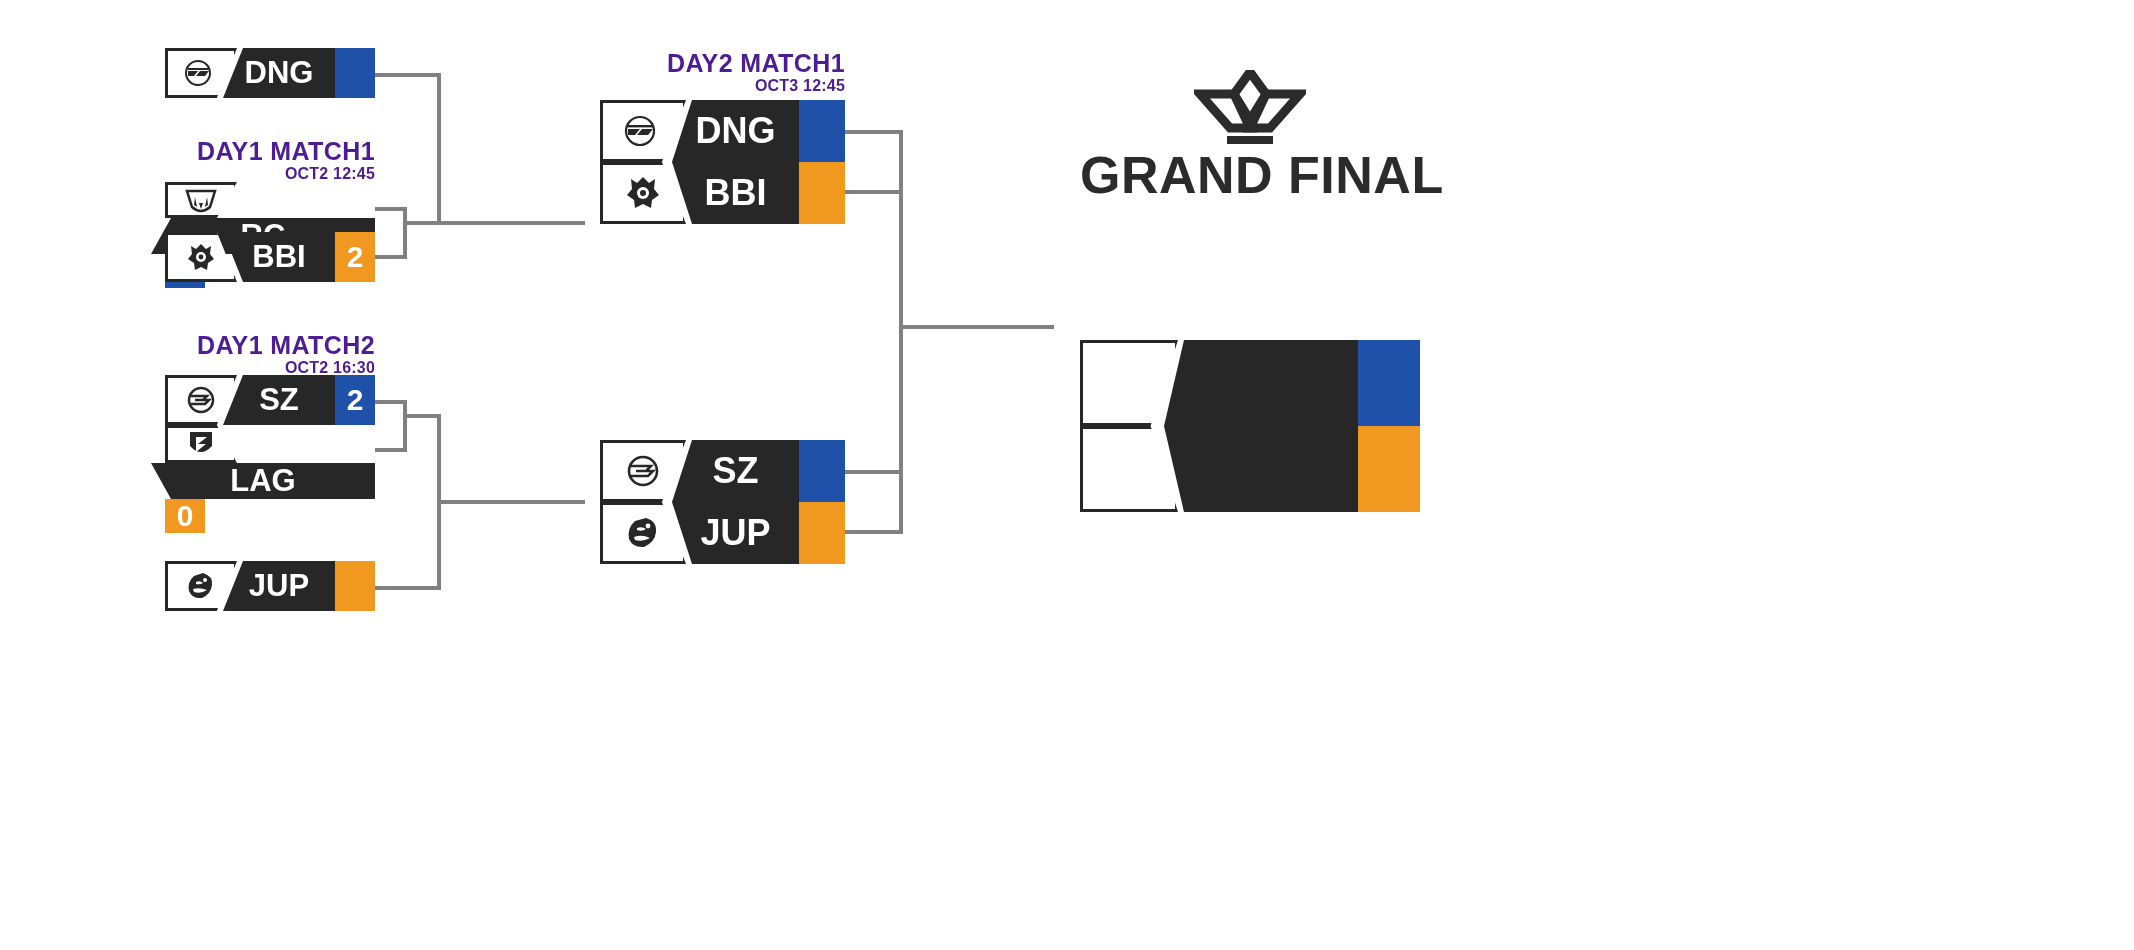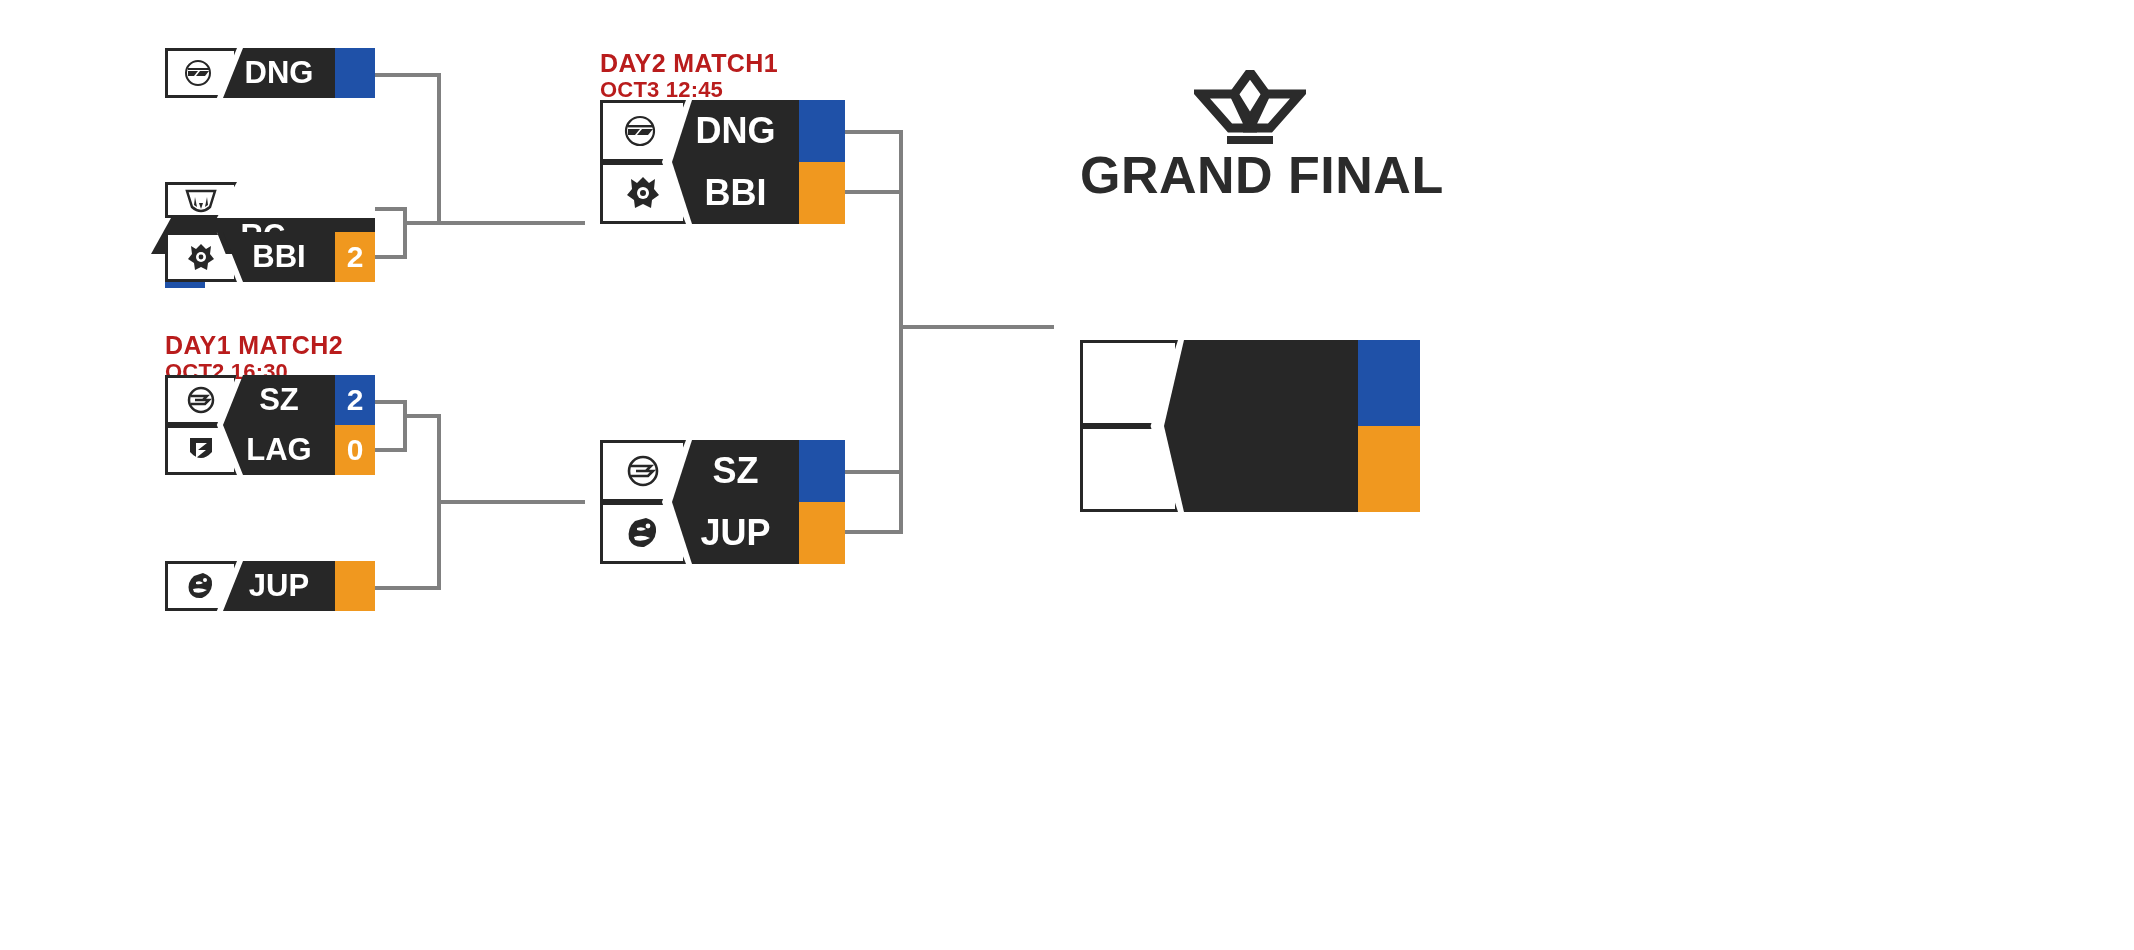--- a/index.html
+++ b/index.html
@@ -11,27 +11,27 @@
     overflow: hidden;
   }
   #bracket { position: relative; width: 2134px; height: 916px; }
 
   
   .conn { position: absolute; background: #808080; }
   .conn-h { height: 4px; }
   .conn-v { width: 4px; }
 
   
-  .match-label { position: absolute; text-align: left; color: #b91c1c; }
+  .match-label { position: absolute; text-align: right; color: #4c1d95; }
   .match-label .ml-title {
     font-size: 25px; font-weight: bold; letter-spacing: .4px;
     line-height: 1.05; white-space: nowrap;
   }
   .match-label .ml-time {
-    font-size: 22px; font-weight: bold; letter-spacing: .2px;
+    font-size: 16px; font-weight: bold; letter-spacing: .2px;
     line-height: 1.25; white-space: nowrap;
   }
 
   
   .card { position: absolute; display: flex; align-items: stretch; }
 
   .card .logo-box {
     background: #ffffff;
     border: 3px solid #272727;
     position: relative;
@@ -135,20 +135,24 @@
         <path d="M19 13 L28 13 L24 18 L15 18 Z" fill="#272727"></path>
         <rect x="7" y="10" width="21" height="2" fill="#272727"></rect>
       </svg>
     </div>
     <div class="name-box">
       <span class="tname">DNG</span>
     </div>
     <div class="score-box score-blue"></div>
   </div>
 
+  <div class="match-label" style="left:165px; top:138px; width:210px;">
+    <div class="ml-title">DAY1 MATCH1</div>
+    <div class="ml-time">OCT2 12:45</div>
+  </div>
 
   <div class="card sz-r1 skew-down" style="left:165px; top:182px; width:210px;flex-direction:column;">
     <div class="logo-box">
       <svg width="36" height="30" viewBox="0 0 36 30" aria-hidden="true">
         <path d="M4 6 L32 6 L27 22 Q18 30 9 22 Z" fill="none" stroke="#272727" stroke-width="2.5"></path>
         <path d="M12 12 L14 22 L11 20 Z" fill="#272727"></path>
         <path d="M24 12 L22 22 L25 20 Z" fill="#272727"></path>
         <path d="M16 18 L20 18 L18 24 Z" fill="#272727"></path>
       </svg>
     </div>
@@ -183,21 +187,21 @@
         <circle cx="18" cy="16" r="12" fill="none" stroke="#272727" stroke-width="2.5"></circle>
         <path d="M8 12 L24 12 L20 16 L12 16 L26 16 L22 20 L8 20" fill="none" stroke="#272727" stroke-width="2.5" stroke-linejoin="miter"></path>
       </svg>
     </div>
     <div class="name-box">
       <span class="tname">SZ</span>
     </div>
     <div class="score-box score-blue">2</div>
   </div>
 
-  <div class="card sz-r1 skew-up" style="left:165px; top:425px; width:210px;">
+  <div class="card sz-r1 skew-up" style="left:165px; top:425px; width:210px;flex-direction:column;">
     <div class="logo-box">
       <svg width="32" height="32" viewBox="0 0 32 32" aria-hidden="true">
         <path d="M5 4 L27 4 L27 18 Q16 30 5 18 Z" fill="#272727"></path>
         <path d="M11 9 L22 9 L13 16 L21 16 L11 24 Z" fill="#ffffff"></path>
       </svg>
     </div>
     <div class="name-box">
       <span class="tname">LAG</span>
     </div>
     <div class="score-box score-orange">0</div>

